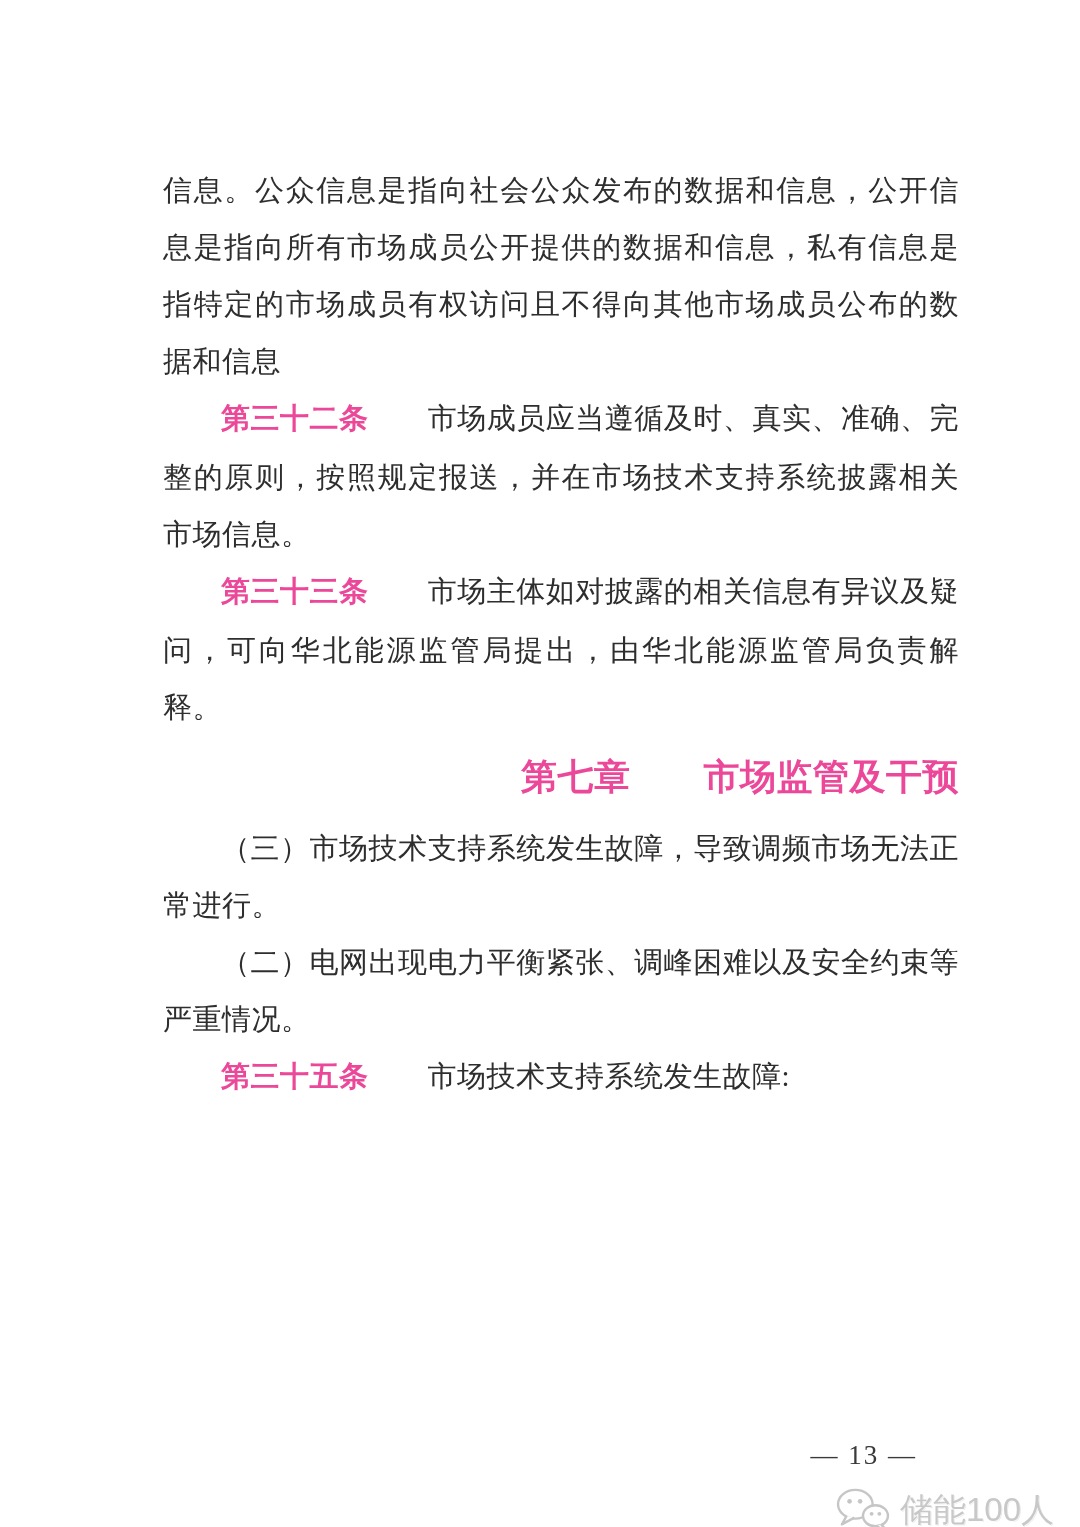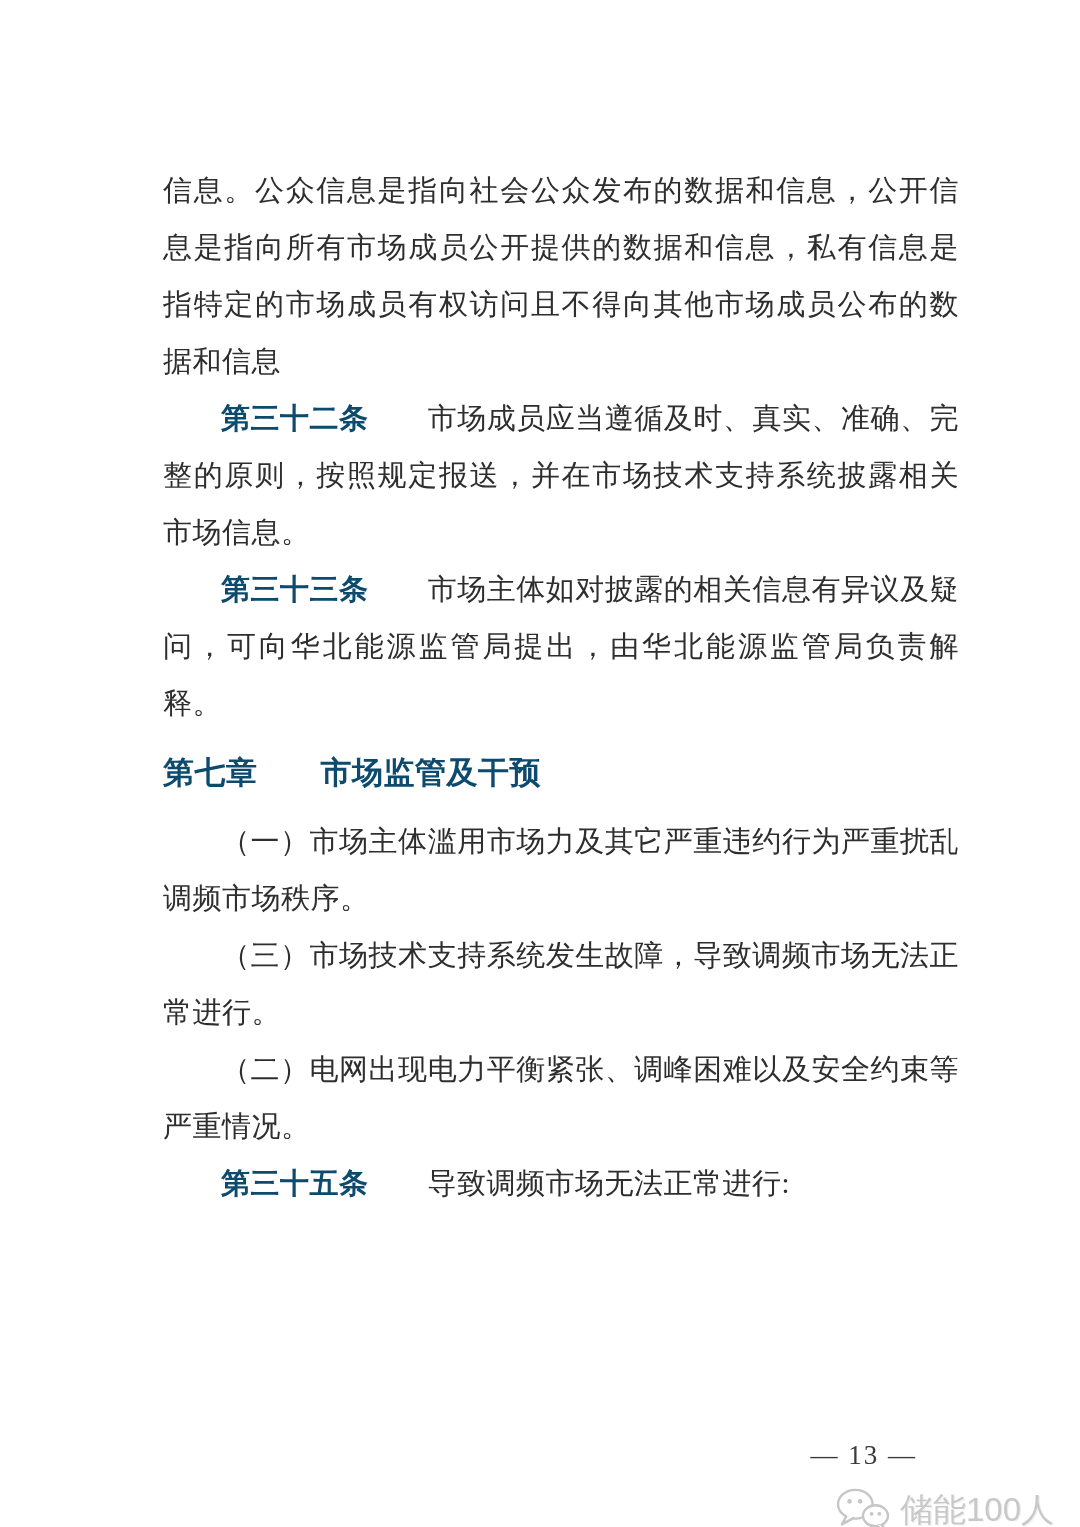--- a/index.html
+++ b/index.html
@@ -17,28 +17,28 @@
     left:163px;top:126px;width:796px;
     font-size:29px;line-height:57px;
     text-align:justify;
     text-justify:inter-ideograph;
     letter-spacing:0.5px;
   }
   .para{margin:0;}
   .para.indent{text-indent:2em;}
   .run{color:#2e2e2e;}
   .run-bold{
-    font-family:Liberation Serif, serif;
-    font-weight:700;color:#0c4a6e;
+    font-family:Liberation Mono, monospace;
+    font-weight:700;color:#ec4899;
   }
   .chapter{
     margin:12px 0 12px 0;
-    text-align:left;text-indent:0;
+    text-align:right;text-indent:0;
     font-family:"Liberation Sans","DejaVu Sans",sans-serif;
-    font-weight:700;font-size:31px;line-height:57px;color:#1c1c1c;
+    font-weight:700;font-size:36px;line-height:57px;color:#1c1c1c;
   }
   .page-number{
     position:absolute;top:1404px;right:163px;
     font-size:27px;line-height:30px;color:#3a3a3a;
     letter-spacing:2px;
     font-family:"Liberation Serif","DejaVu Serif",serif;
   }
   .watermark{
     position:absolute;top:1450px;right:26px;
     display:flex;align-items:center;gap:8px;
@@ -54,24 +54,23 @@
 </head>
 <body>
 
 <div class="page">
 
   <main class="content" id="paragraphs">
       <p class="para"><span class="run">信息。公众信息是指向社会公众发布的数据和信息，公开信息是指向所有市场成员公开提供的数据和信息，私有信息是指特定的市场成员有权访问且不得向其他市场成员公布的数据和信息</span></p>
       <p class="para indent"><span class="run run-bold">第三十二条</span><span class="run">　　市场成员应当遵循及时、真实、准确、完整的原则，按照规定报送，并在市场技术支持系统披露相关市场信息。</span></p>
       <p class="para indent"><span class="run run-bold">第三十三条</span><span class="run">　　市场主体如对披露的相关信息有异议及疑问，可向华北能源监管局提出，由华北能源监管局负责解释。</span></p>
       <h2 class="chapter"><span class="run run-bold">第七章　　市场监管及干预</span></h2>
-      <p class="para indent"><span class="run">（一）市场主体滥用市场力及其它严重违约行为严重扰乱调频市场秩序。</span></p>
       <p class="para indent"><span class="run">（三）市场技术支持系统发生故障，导致调频市场无法正常进行。</span></p>
       <p class="para indent"><span class="run">（二）电网出现电力平衡紧张、调峰困难以及安全约束等严重情况。</span></p>
-      <p class="para indent"><span class="run run-bold">第三十五条</span><span class="run">　　导致调频市场无法正常进行:</span></p>
+      <p class="para indent"><span class="run run-bold">第三十五条</span><span class="run">　　市场技术支持系统发生故障:</span></p>
     </main>
 
   <div class="page-number">— 13 —</div>
 
   <div class="watermark">
     <span>
       <svg width="58" height="48" viewBox="0 0 60 50" aria-hidden="true">
         <ellipse cx="22" cy="19" rx="18" ry="15" fill="none" stroke="#c6c6c6" stroke-width="2.5"></ellipse>
         <path d="M13 31 L8 40 L21 33" fill="#ffffff" stroke="#c6c6c6" stroke-width="2.5" stroke-linejoin="round"></path>
         <circle cx="16" cy="16" r="2.4" fill="#c6c6c6"></circle>

